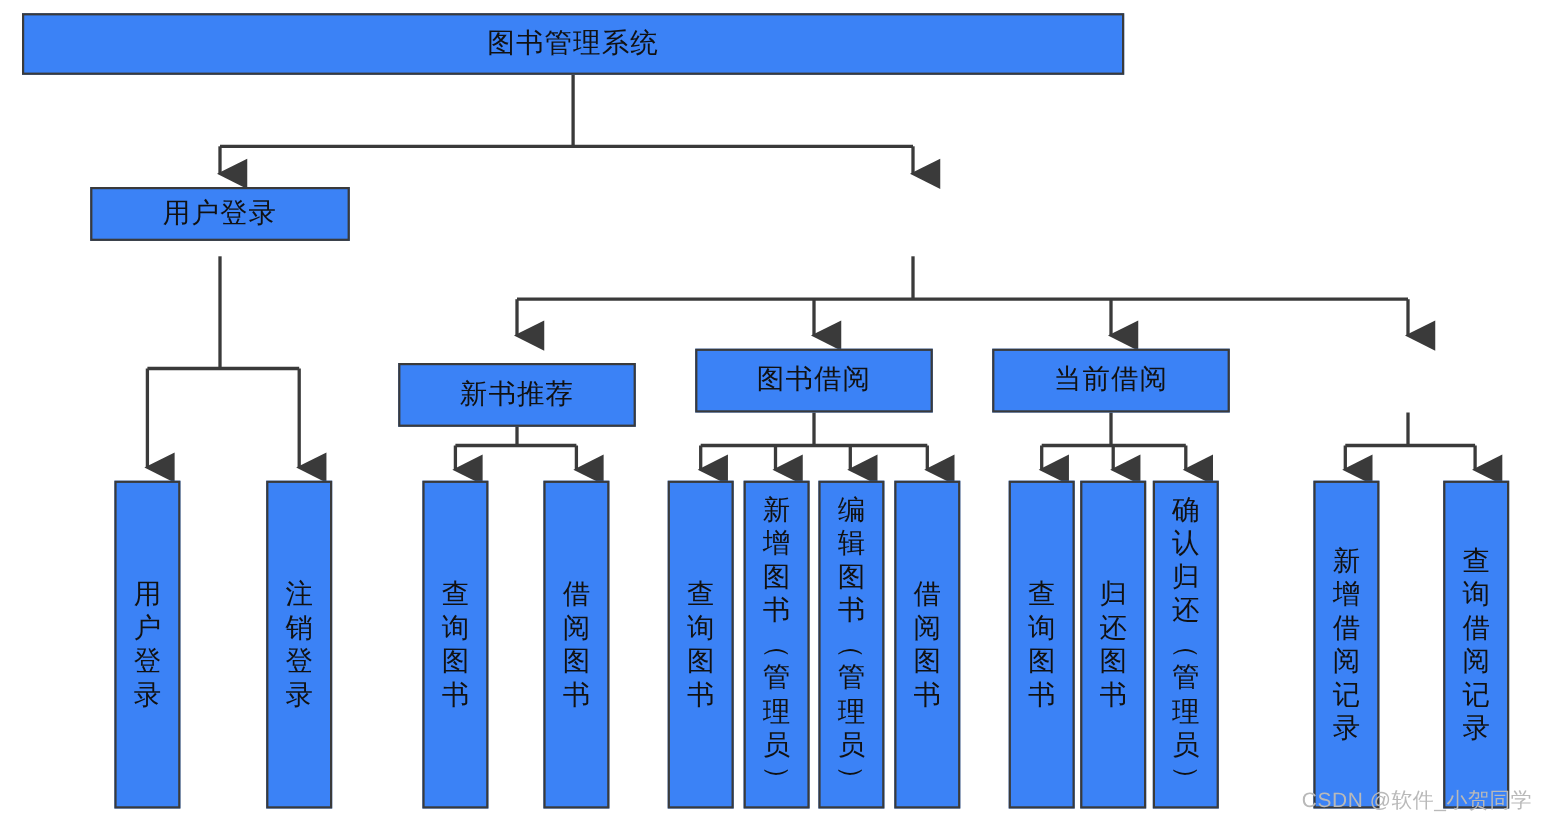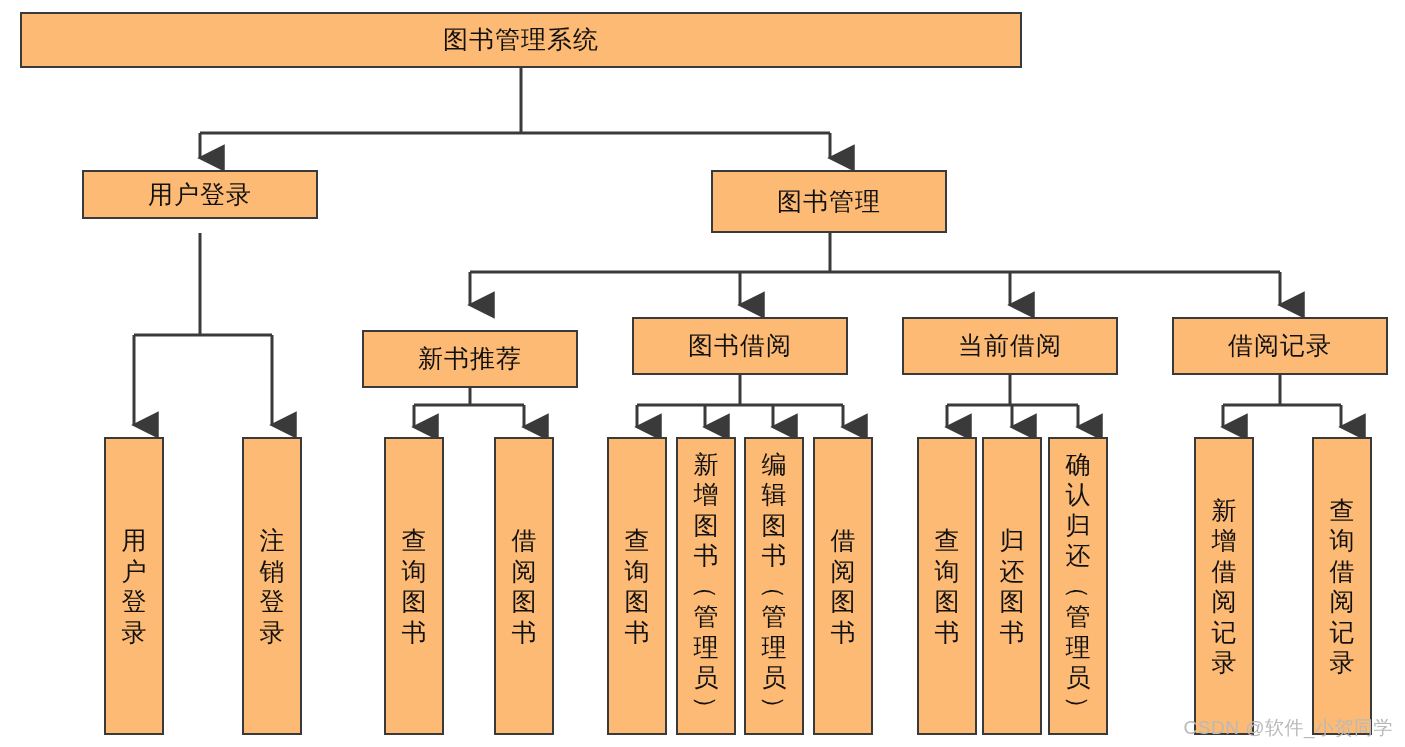--- a/index.html
+++ b/index.html
@@ -9,21 +9,21 @@
     background:#ffffff;
     font-family:"Liberation Sans","DejaVu Sans",sans-serif;
     overflow:hidden;
     position:relative;
   }
   #canvas{position:absolute;left:0;top:0;width:1405px;height:747px;}
   svg.wires{position:absolute;left:0;top:0;width:1405px;height:747px;pointer-events:none;}
   .node{
     position:absolute;
     box-sizing:border-box;
-    background:#fdba74;
+    background:#3b82f6;
     border:2px solid #3a3a3a;
     display:flex;
     align-items:center;
     justify-content:center;
     color:#111111;
   }
   .node.h{
     font-size:25px;
     line-height:1.1;
     letter-spacing:1px;
@@ -111,35 +111,29 @@
     </g>
   </svg>
 
   <div class="node h" style="left:20px;top:12px;width:1002px;height:56px;">
     <span>图书管理系统</span>
   </div>
 
   <div class="node h" style="left:82px;top:170px;width:236px;height:49px;">
     <span>用户登录</span>
   </div>
-  <div class="node h" style="left:711px;top:170px;width:236px;height:63px;">
-    <span>图书管理</span>
-  </div>
 
   <div class="node h" style="left:362px;top:330px;width:216px;height:58px;">
     <span>新书推荐</span>
   </div>
   <div class="node h" style="left:902px;top:317px;width:216px;height:58px;">
     <span>当前借阅</span>
   </div>
   <div class="node h" style="left:632px;top:317px;width:216px;height:58px;">
     <span>图书借阅</span>
-  </div>
-  <div class="node h" style="left:1172px;top:317px;width:216px;height:58px;">
-    <span>借阅记录</span>
   </div>
 
   <div class="node v" style="left:104px;top:437px;width:60px;height:298px;">
     <span class="vlabel"><span style="display: block;">用</span><span style="display: block;">户</span><span style="display: block;">登</span><span style="display: block;">录</span></span>
   </div>
   <div class="node v" style="left:242px;top:437px;width:60px;height:298px;">
     <span class="vlabel"><span style="display: block;">注</span><span style="display: block;">销</span><span style="display: block;">登</span><span style="display: block;">录</span></span>
   </div>
 
   <div class="node v" style="left:384px;top:437px;width:60px;height:298px;">

